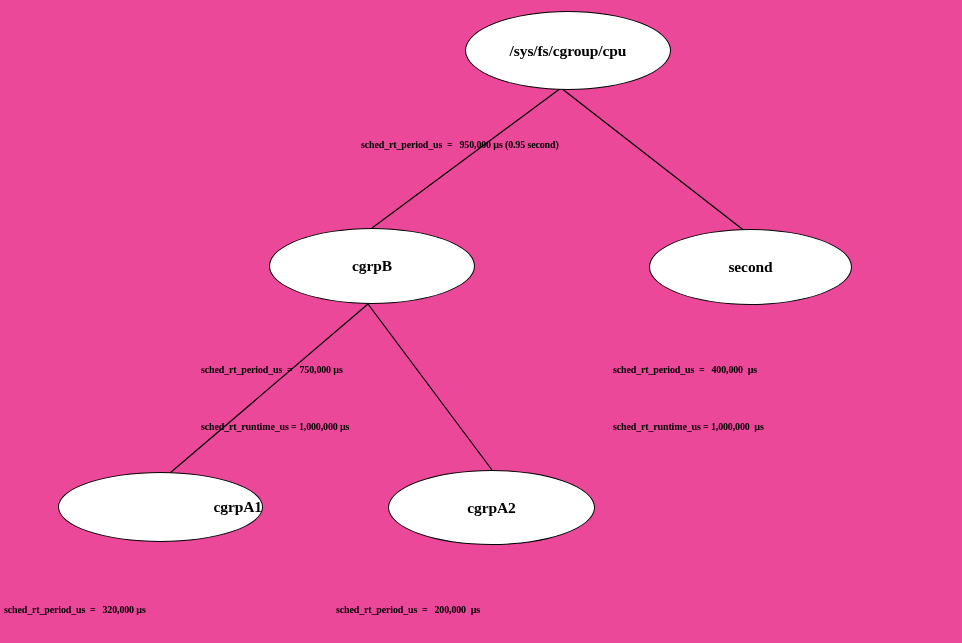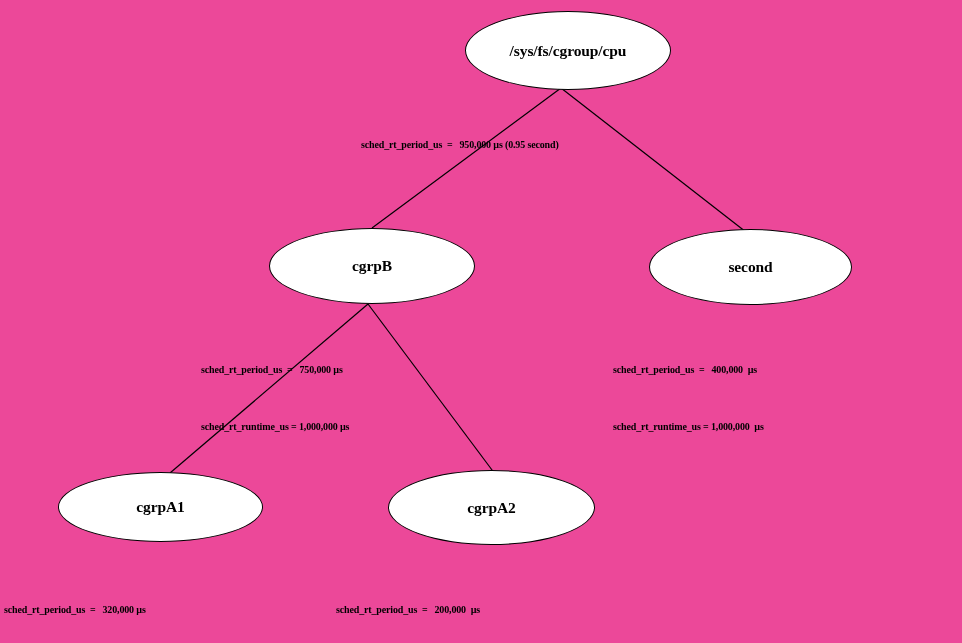--- a/index.html
+++ b/index.html
@@ -71,21 +71,21 @@
   </div>
 
   <div class="node" style="left:269px; top:228px; width:206px; height:76px;">
     <span class="node-label">cgrpB</span>
   </div>
 
   <div class="node" style="left:649px; top:229px; width:203px; height:76px;">
     <span class="node-label">second</span>
   </div>
 
-  <div class="node" style="left:58px; top:472px; width:205px; height:70px;">
+  <div class="node" style="left:58px; top:472px; width:205px; height:70px;justify-content:flex-end;">
     <span class="node-label">cgrpA1</span>
   </div>
 
   <div class="node" style="left:388px; top:470px; width:207px; height:75px;">
     <span class="node-label">cgrpA2</span>
   </div>
 
   <div class="edge-label" style="left:361px; top:97px;">
     <span class="ln">sched_rt_period_us  =   950,000 µs (0.95 second)</span>
   </div>

